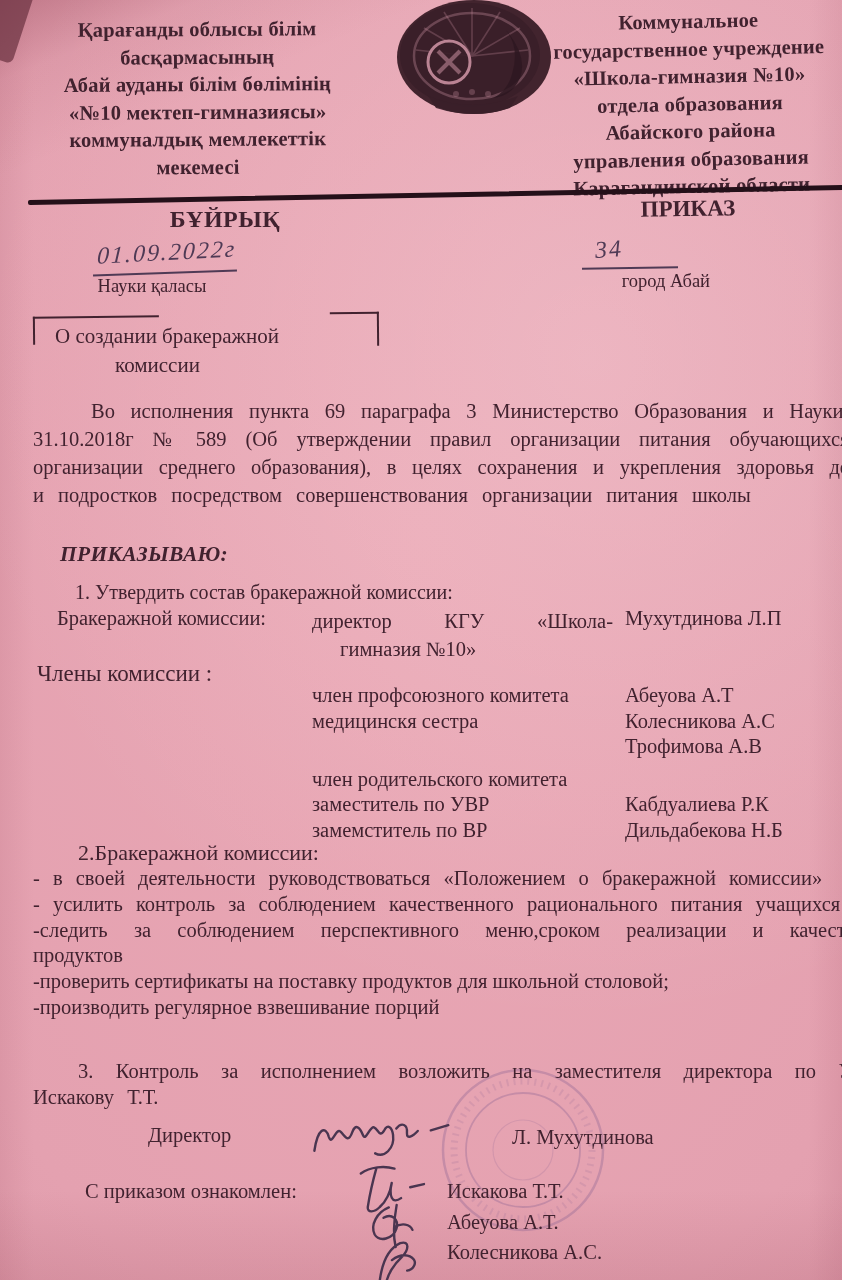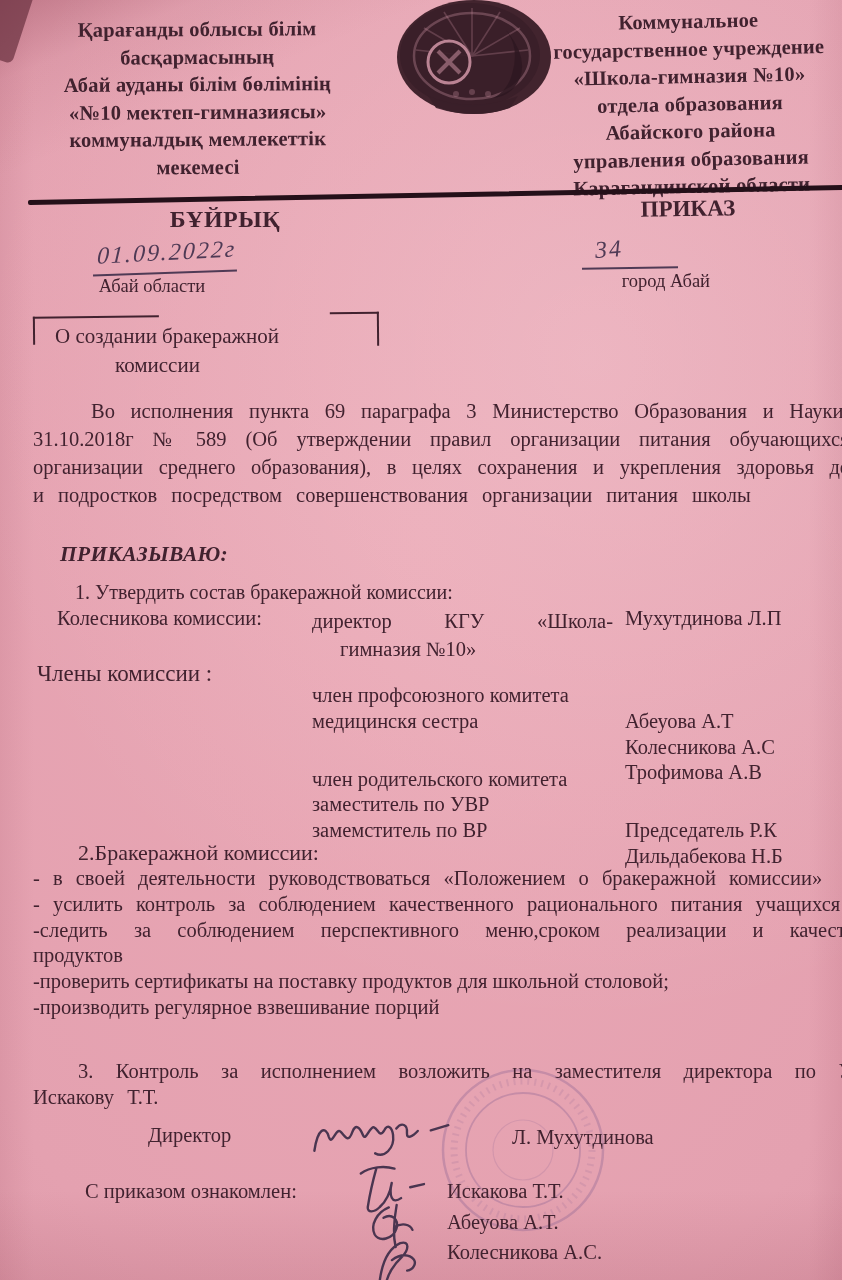--- a/index.html
+++ b/index.html
@@ -19,21 +19,21 @@
   .abs{position:absolute;}
   .bold{font-weight:bold;}
   .center{text-align:center;}
   .org{font-size:20.5px;line-height:27.5px;font-weight:bold;letter-spacing:0.2px;}
   .rule{background:#241019;height:5px;border-radius:2px;}
   .hw{font-style:italic;color:#4f3a55;letter-spacing:2px;}
   .justify{text-align:justify;}
   .para{font-size:20.5px;line-height:28px;word-spacing:9px;}
   .bullets p{margin:0 0 1px 0;font-size:20.5px;line-height:25px;}
   .wide{word-spacing:8px;text-align:justify;}
-  .memrow{display:flex;height:25.5px;line-height:25.5px;font-size:20.5px;}
+  .memrow{display:flex;height:25.5px;line-height:25.5px;font-size:20.5px;align-items:flex-end;}
   .memrow .role{width:313px;}
   .memrow .name{flex:1;margin-top:26px;}
   .chair-role-l1{text-align:justify;text-align-last:justify;}
   svg{display:block;}
   .sig path{fill:none;stroke:#4a3550;stroke-width:2.4;stroke-linecap:round;}
   .stamp{opacity:0.34;}
 </style>
 </head>
 <body>
 
@@ -89,40 +89,40 @@
     <div>Карагандинской области</div>
   </div>
 
   <div class="abs rule" style="left:28px;top:200px;width:830px;transform:rotate(-1.05deg);transform-origin:left center;"></div>
 
   <div class="abs bold center" style="left:150px;top:206px;width:150px;font-size:24px;letter-spacing:0.5px;">БҰЙРЫҚ</div>
   <div class="abs bold center" style="left:628px;top:196px;width:120px;font-size:23px;transform:rotate(-1deg);">ПРИКАЗ</div>
 
   <div class="abs hw" style="left:97px;top:239px;font-size:24px;transform:rotate(-3deg) skewX(-6deg);">01.09.2022г</div>
   <div class="abs" style="left:93px;top:272px;width:144px;height:2px;background:#4f3a55;transform:rotate(-2deg);"></div>
-  <div class="abs center" style="left:96px;top:276px;width:112px;font-size:18.5px;">Абай области</div>
+  <div class="abs center" style="left:96px;top:276px;width:112px;font-size:18.5px;">Науки қаласы</div>
 
   <div class="abs hw" style="left:595px;top:236px;font-size:24px;transform:rotate(-4deg);">34</div>
   <div class="abs" style="left:582px;top:267px;width:96px;height:2px;background:#4f3a55;transform:rotate(-1deg);"></div>
   <div class="abs center" style="left:600px;top:271px;width:110px;font-size:18.5px;text-align:right;">город Абай</div>
 
   <div class="abs" style="left:33px;top:316px;width:124px;height:26px;border-top:2.5px solid #41222f;border-left:2.5px solid #41222f;transform:rotate(-0.6deg);"></div>
   <div class="abs" style="left:330px;top:312px;width:47px;height:32px;border-top:2.5px solid #41222f;border-right:2.5px solid #41222f;transform:rotate(-0.6deg);"></div>
   <div class="abs" style="left:55px;top:322px;font-size:21px;line-height:29px;">
     <div>О создании бракеражной</div>
     <div style="margin-left:60px;">комиссии</div>
   </div>
 
   <div class="abs para justify" style="left:33px;top:397px;width:845px;text-indent:58px;">Во исполнения пункта 69 параграфа 3 Министерство Образования и Науки от 31.10.2018г № 589 (Об утверждении правил организации питания обучающихся в организации среднего образования), в целях сохранения и укрепления здоровья детей и подростков посредством совершенствования организации питания школы</div>
 
   <div class="abs bold" style="left:60px;top:542px;font-size:21.5px;letter-spacing:0.3px;font-style:italic;">ПРИКАЗЫВАЮ:</div>
 
   <div class="abs" style="left:75px;top:581px;font-size:20px;">1. Утвердить состав бракеражной комиссии:</div>
 
-  <div class="abs" style="left:57px;top:607px;font-size:20.5px;">Колесникова комиссии:</div>
+  <div class="abs" style="left:57px;top:607px;font-size:20.5px;">Бракеражной комиссии:</div>
   <div class="abs" style="left:312px;top:607px;width:301px;font-size:20.5px;line-height:28px;">
     <div class="chair-role-l1">директор КГУ «Школа-</div>
     <div style="margin-left:28px;">гимназия №10»</div>
   </div>
   <div class="abs" style="left:625px;top:607px;font-size:20.5px;">Мухутдинова Л.П</div>
 
   <div class="abs" style="left:37px;top:661px;font-size:23px;">Члены комиссии :</div>
 
   <div class="abs" style="left:312px;top:683px;width:530px;">
     <div class="memrow">
@@ -136,21 +136,21 @@
     <div class="memrow">
       <span class="role"></span>
       <span class="name">Трофимова А.В</span>
     </div>
     <div class="memrow" style="margin-top:7px;">
       <span class="role">член родительского комитета</span>
       <span class="name"></span>
     </div>
     <div class="memrow">
       <span class="role">заместитель по УВР</span>
-      <span class="name">Председатель Р.К</span>
+      <span class="name">Кабдуалиева Р.К</span>
     </div>
     <div class="memrow">
       <span class="role">замемститель по ВР</span>
       <span class="name">Дильдабекова Н.Б</span>
     </div>
   </div>
 
   <div class="abs" style="left:78px;top:840px;font-size:22px;">2.Бракеражной комиссии:</div>
   <div class="abs bullets" style="left:33px;top:866px;width:845px;">
     <p class="wide">- в своей деятельности руководствоваться «Положением о бракеражной комиссии»</p>

